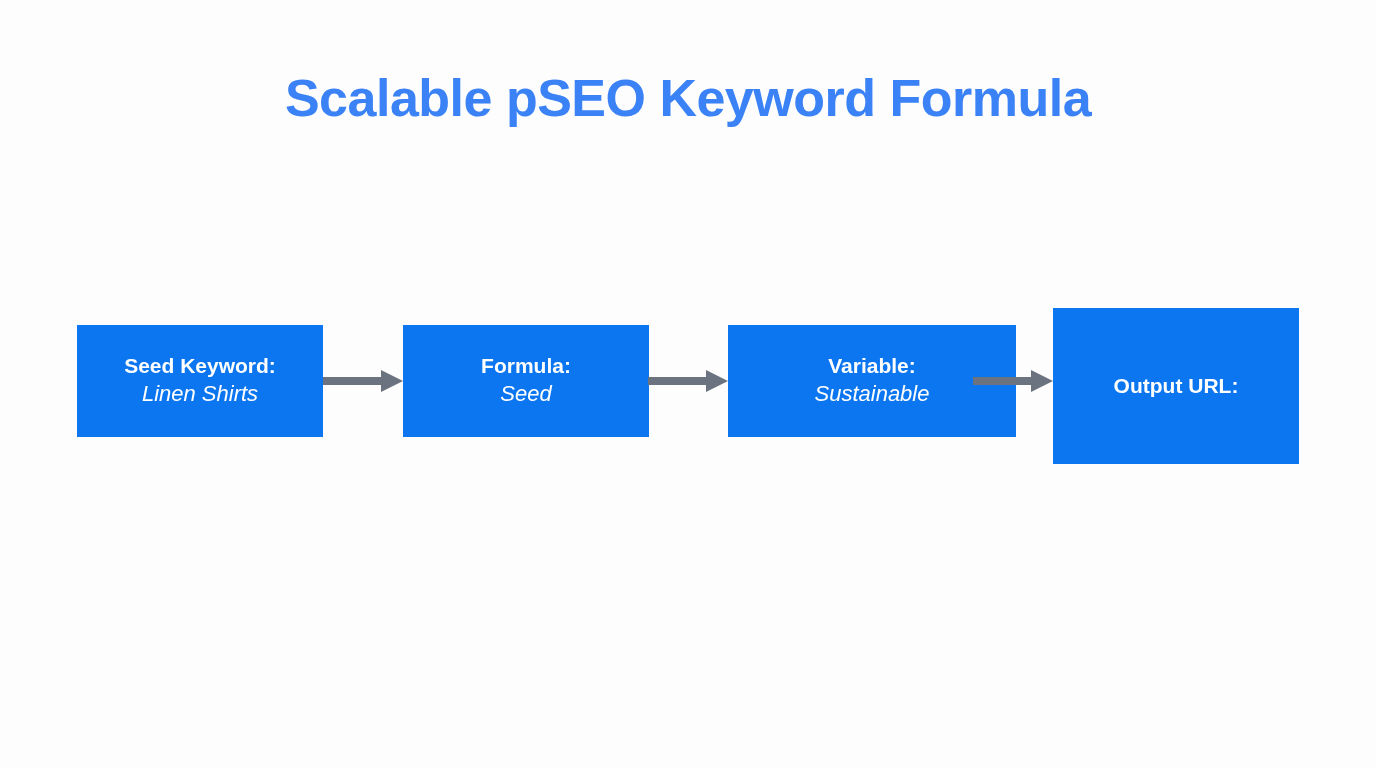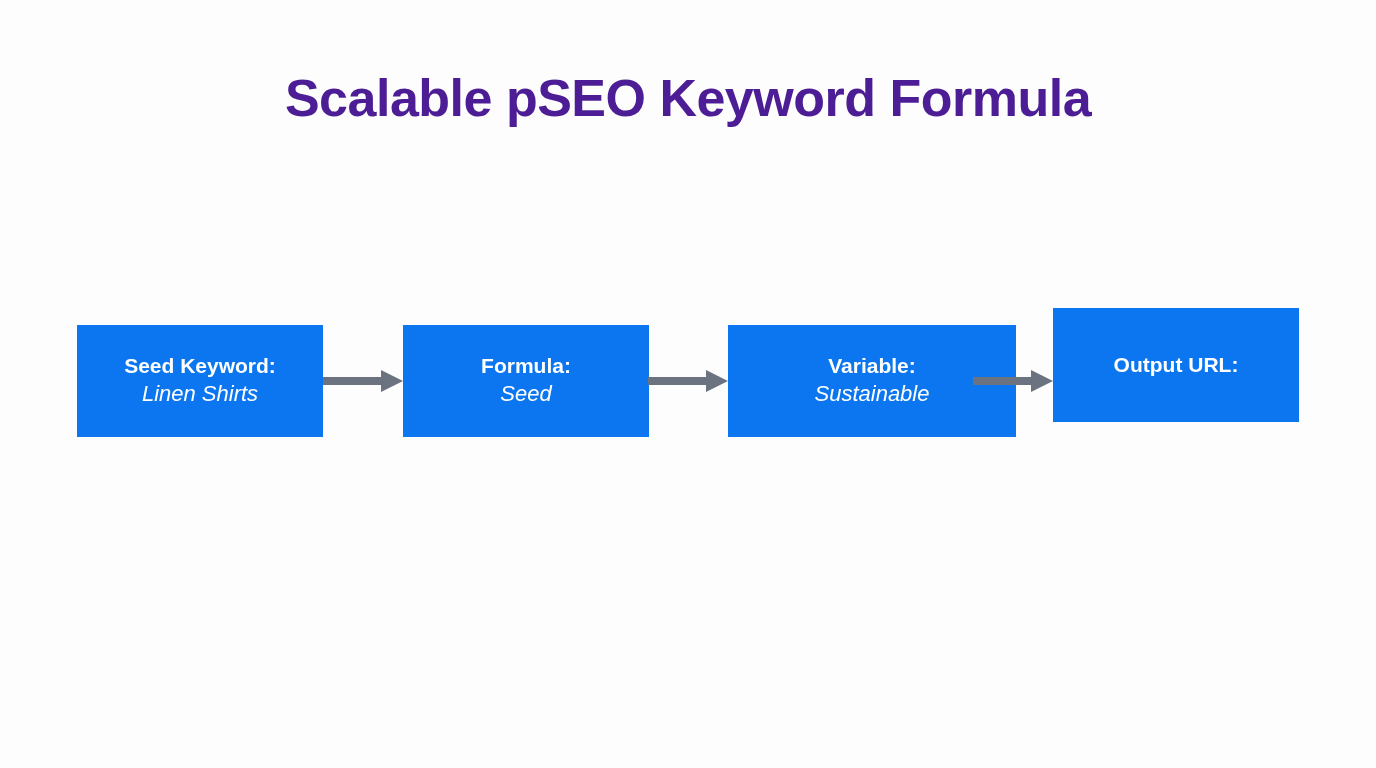--- a/index.html
+++ b/index.html
@@ -16,21 +16,21 @@
   }
 
   #page-title {
     position: absolute;
     left: 0;
     top: 70px;
     width: 1376px;
     text-align: center;
     font-size: 52px;
     font-weight: bold;
-    color: #4c1d95;
+    color: #3b82f6;
     letter-spacing: -0.5px;
     line-height: 1.1;
     white-space: nowrap;
   }
 
   #flow {
     position: absolute;
     left: 77px;
     top: 381px;
     width: 1221px;
@@ -63,21 +63,21 @@
   }
   .node.wrap .node-value {
     white-space: normal;
     word-break: break-word;
   }
 
   
   .node.n0 { left: 0px;    top: -56px; width: 246px; height: 112px; text-align: center; }
   .node.n1 { left: 326px;  top: -56px; width: 246px; height: 112px; }
   .node.n2 { left: 651px;  top: -56px; width: 288px; height: 112px; }
-  .node.n3 { left: 976px;  top: -73px; width: 246px; height: 114px; }
+  .node.n3 { left: 976px;  top: -73px; width: 246px; height: 156px; }
 
   .arrow {
     position: absolute;
     top: -12px;
     width: 80px;
     height: 24px;
   }
   .arrow.a0 { left: 246px; }
   .arrow.a1 { left: 571px; }
   .arrow.a2 { left: 896px; }

